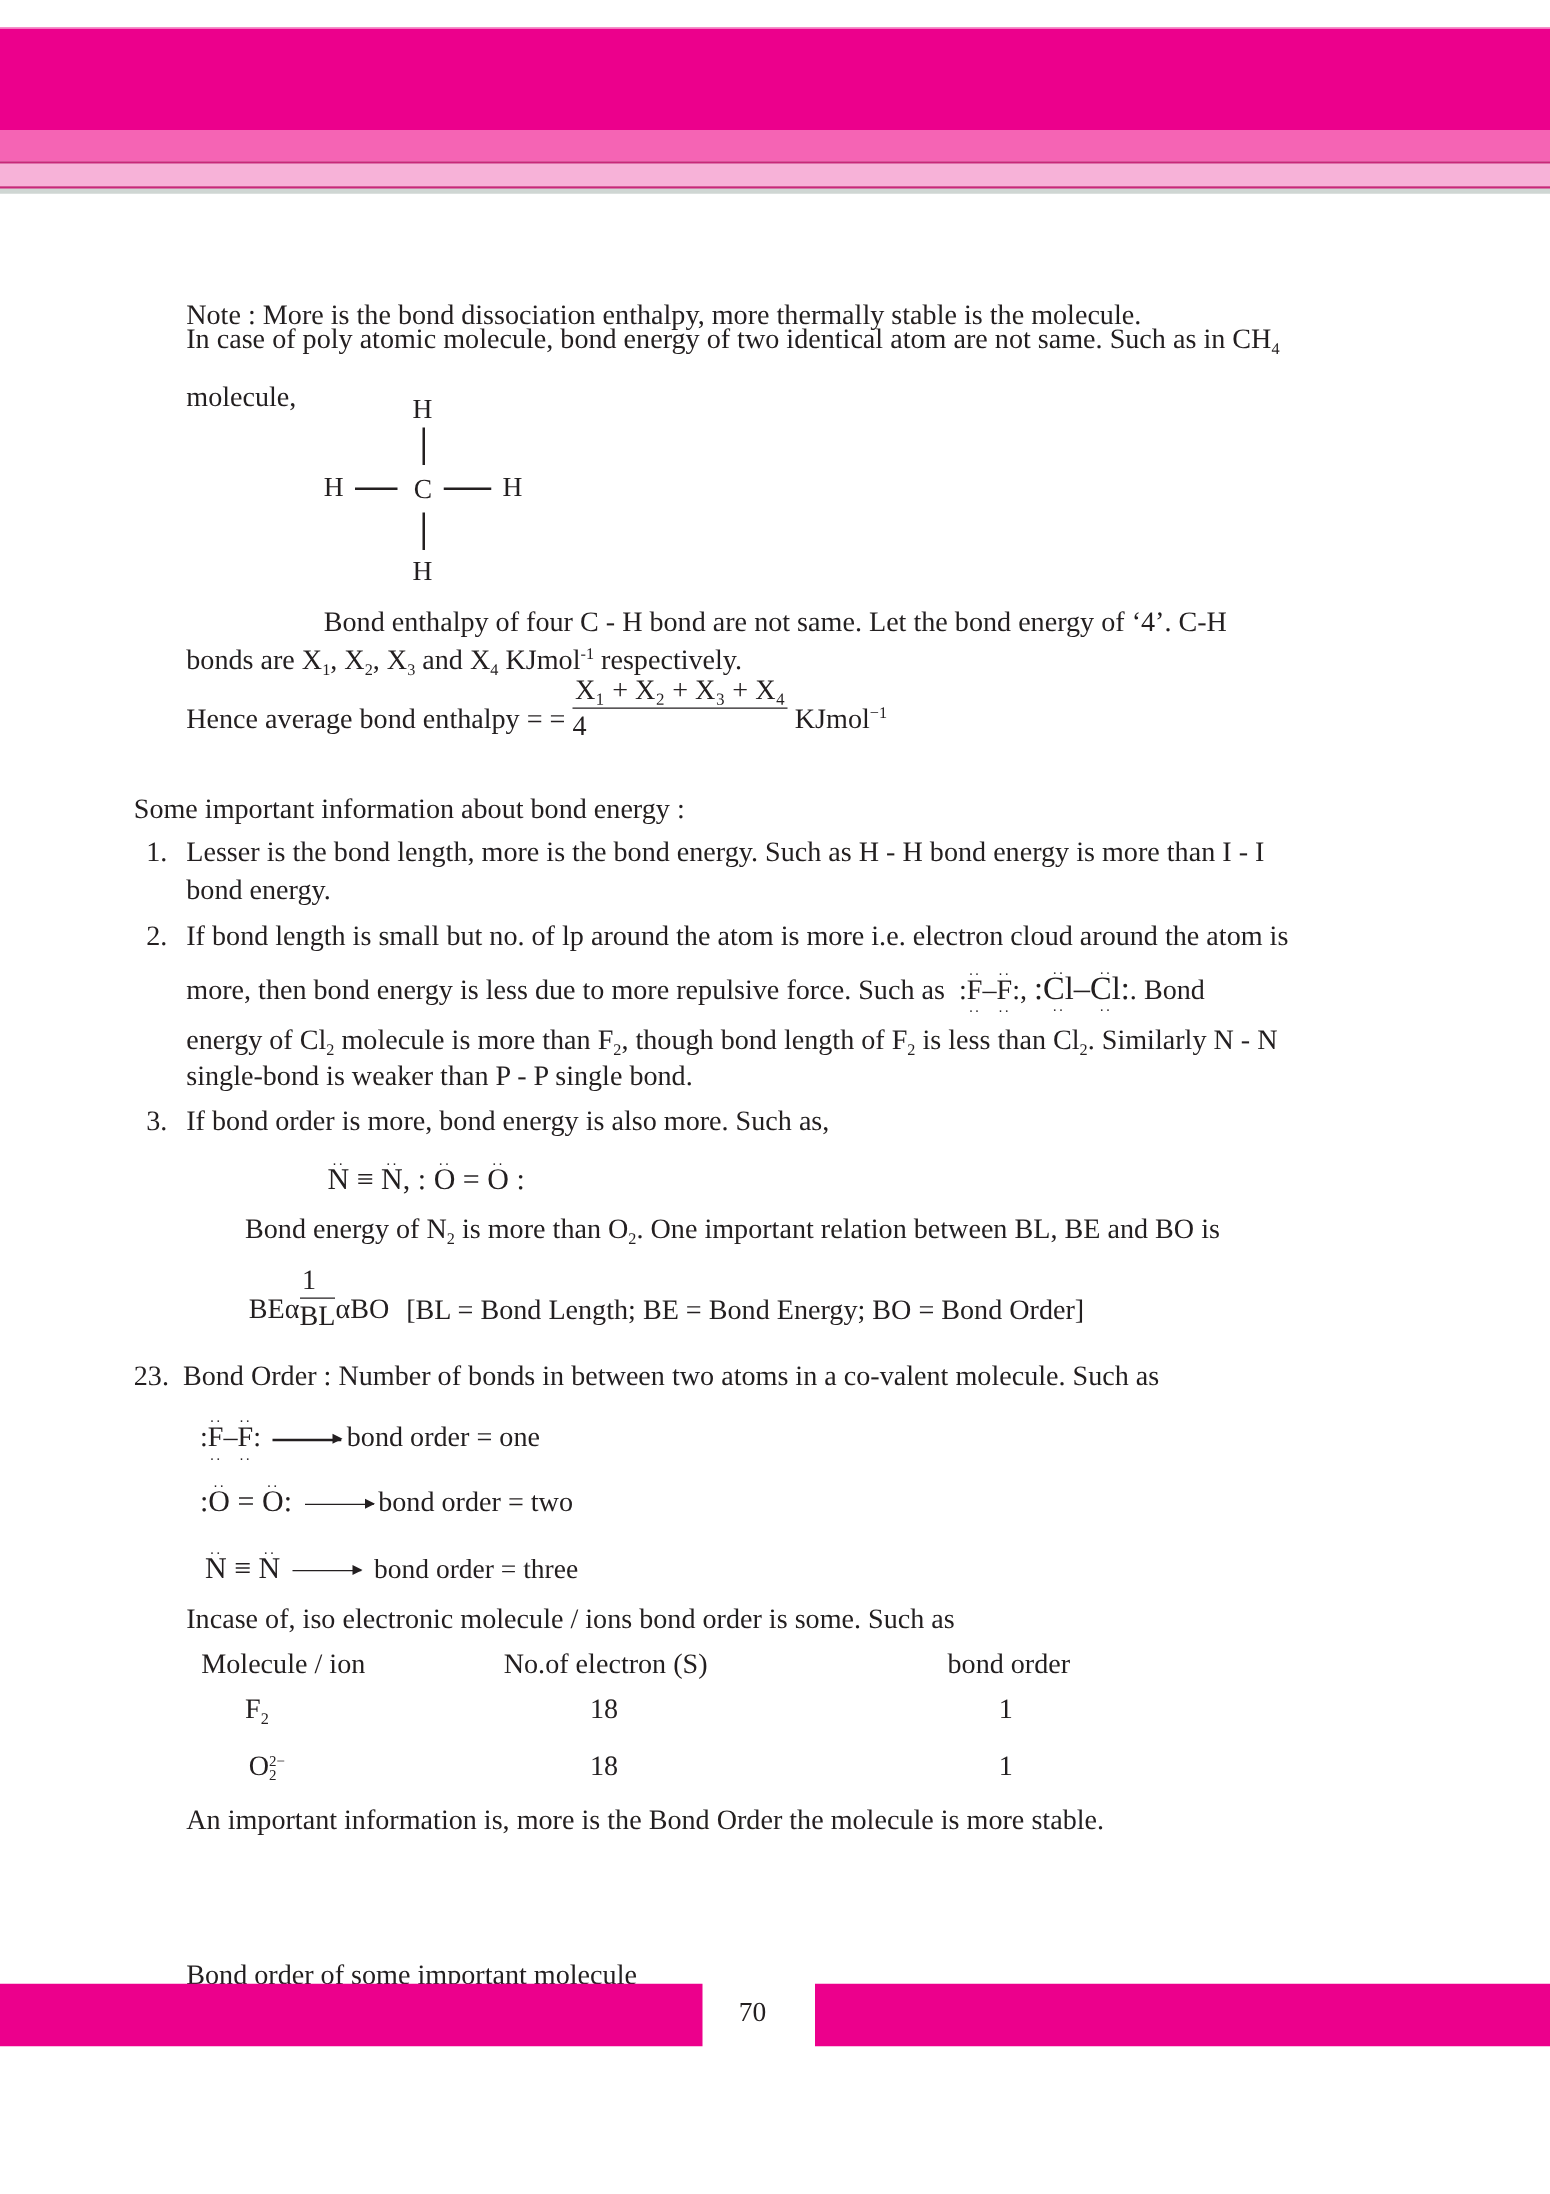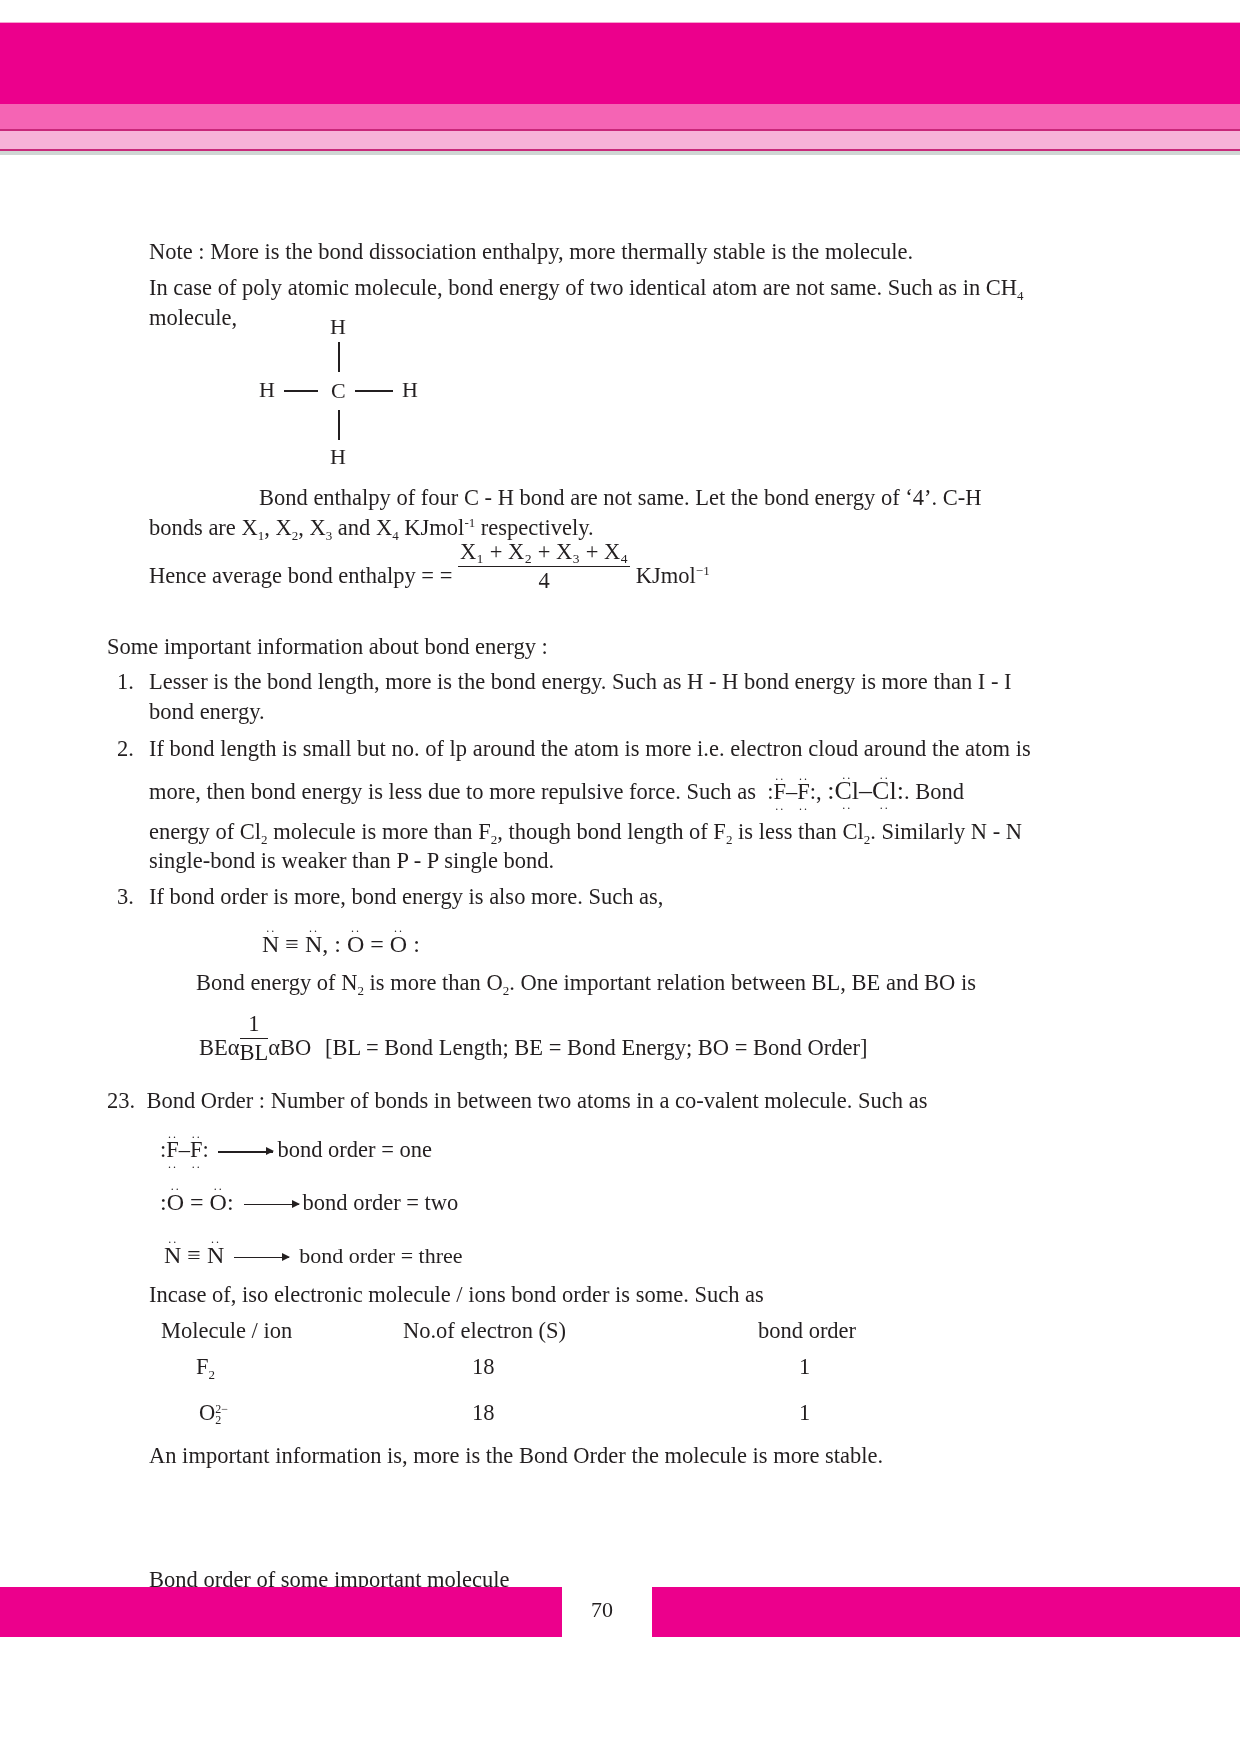--- a/index.html
+++ b/index.html
@@ -15,21 +15,21 @@
   .line3 { position:absolute; left:0; top:151px; width:1240px; height:4px; background:#cfd6d3; }
 
   .foot-left { position:absolute; left:0; top:1587px; width:562px; height:50px; background:#ec008c; }
   .foot-right { position:absolute; left:652px; top:1587px; width:588px; height:50px; background:#ec008c; }
   .page-num { position:absolute; left:562px; top:1597px; width:80px; text-align:center; font-size:22px; }
 
   .t { position:absolute; font-size:22.5px; line-height:28px; white-space:nowrap; }
   .b { font-weight:normal; }
   sub { font-size:13px; vertical-align:-5px; line-height:0; }
   sup { font-size:13px; vertical-align:8px; line-height:0; }
-  .frac { display:inline-block; vertical-align:middle; text-align:center; }
+  .frac { display:inline-block; vertical-align:middle; text-align:left; }
   .frac .num { display:block; border-bottom:1.5px solid #231f20; padding:0 2px; }
   .frac .den { display:block; }
   .atom { position:absolute; font-size:22px; }
   .bondh { position:absolute; height:2px; background:#231f20; }
   .bondv { position:absolute; width:2px; background:#231f20; }
   .lewis { position:relative; display:inline-block; }
   .dots-top, .dots-bot { position:absolute; left:50%; transform:translateX(-50%); font-size:12px; line-height:6px; letter-spacing:1px; }
   .dots-top { top:-2px; }
   .dots-bot { bottom:-6px; }
   .arrow { display:inline-block; width:55px; height:1.5px; background:#231f20; position:relative; vertical-align:middle; margin:0 4px; }
@@ -43,21 +43,21 @@
 <div class="band2"></div>
 <div class="line1"></div>
 <div class="band3"></div>
 <div class="line2"></div>
 <div class="line3"></div>
 
 <div class="t" style="left:149px;top:238px;">
   <span class="b">Note :</span>
   <span>More is the bond dissociation enthalpy, more thermally stable is the molecule.</span>
 </div>
-<div class="t" style="left:149px;top:274px;">
+<div class="t" style="left:149px;top:257px;">
   <span>In case of poly atomic molecule, bond energy of two identical atom are not same. Such as in CH</span><sub>4</sub>
 </div>
 <div class="t" style="left:149px;top:304px;">molecule,</div>
 
 <div>
   <span class="atom" style="left:330px;top:314px;">H</span>
   <div class="bondv" style="left:338px;top:342px;height:30px;"></div>
   <span class="atom" style="left:259px;top:377px;">H</span>
   <div class="bondh" style="left:284px;top:390px;width:34px;"></div>
   <span class="atom" style="left:331px;top:378px;">C</span>

